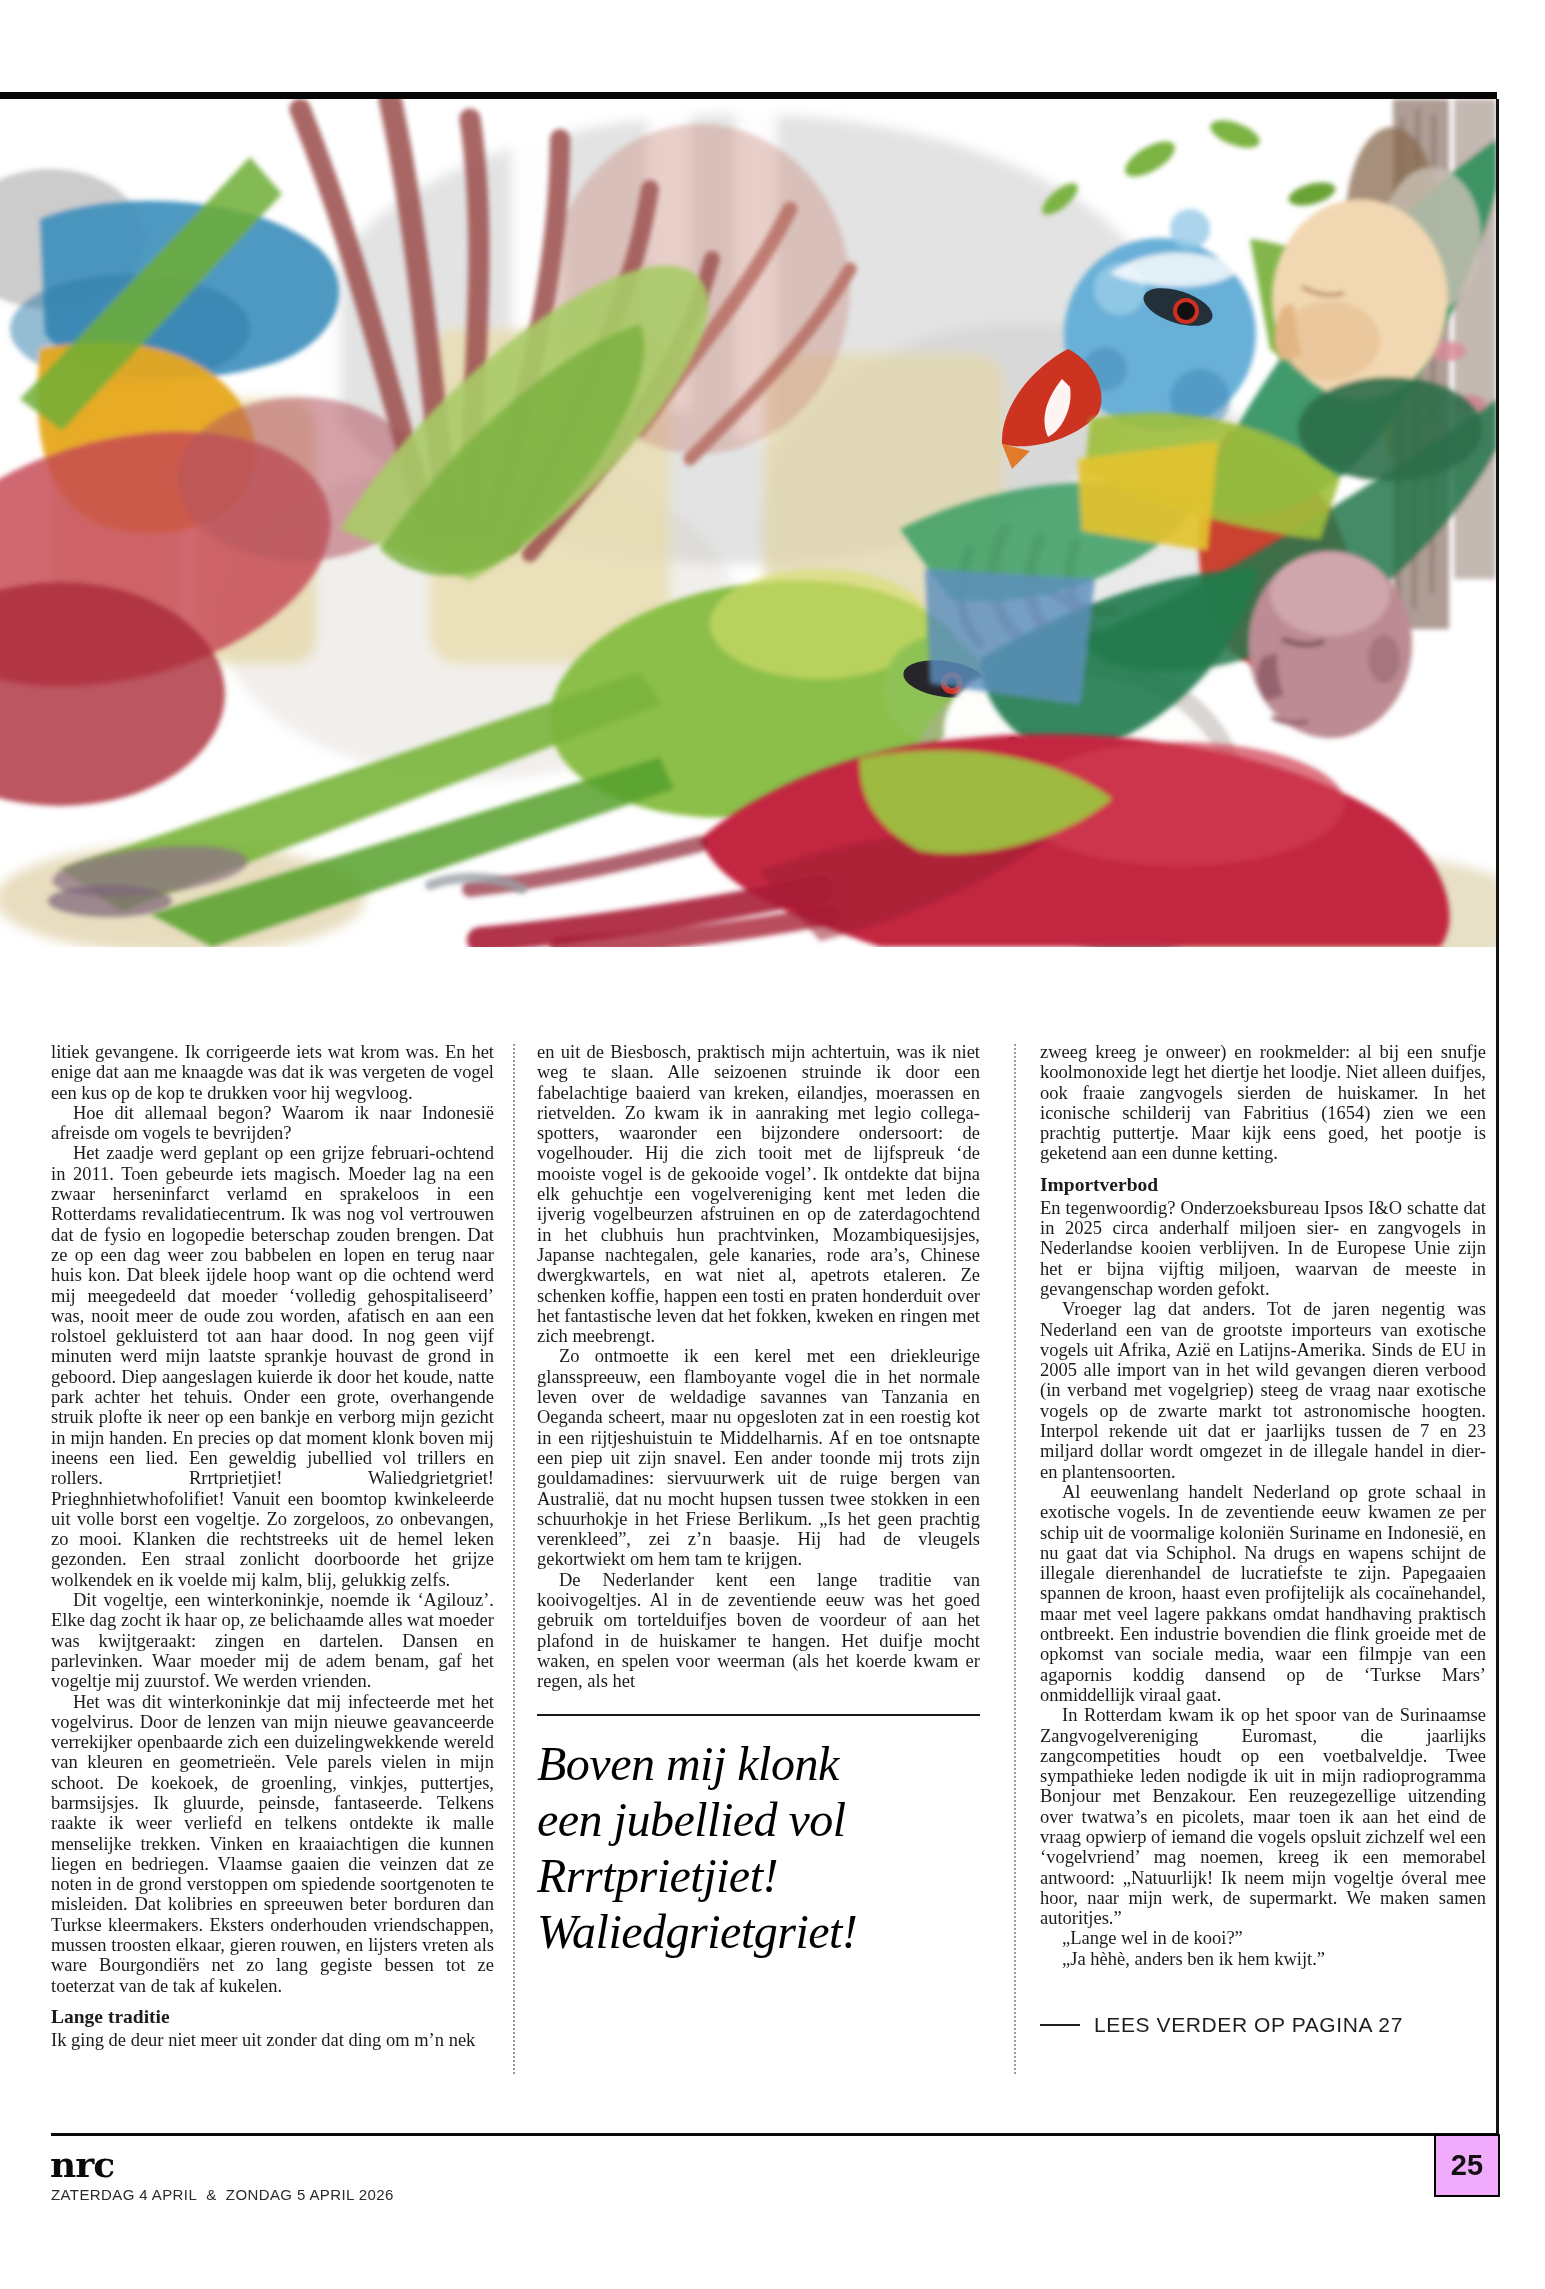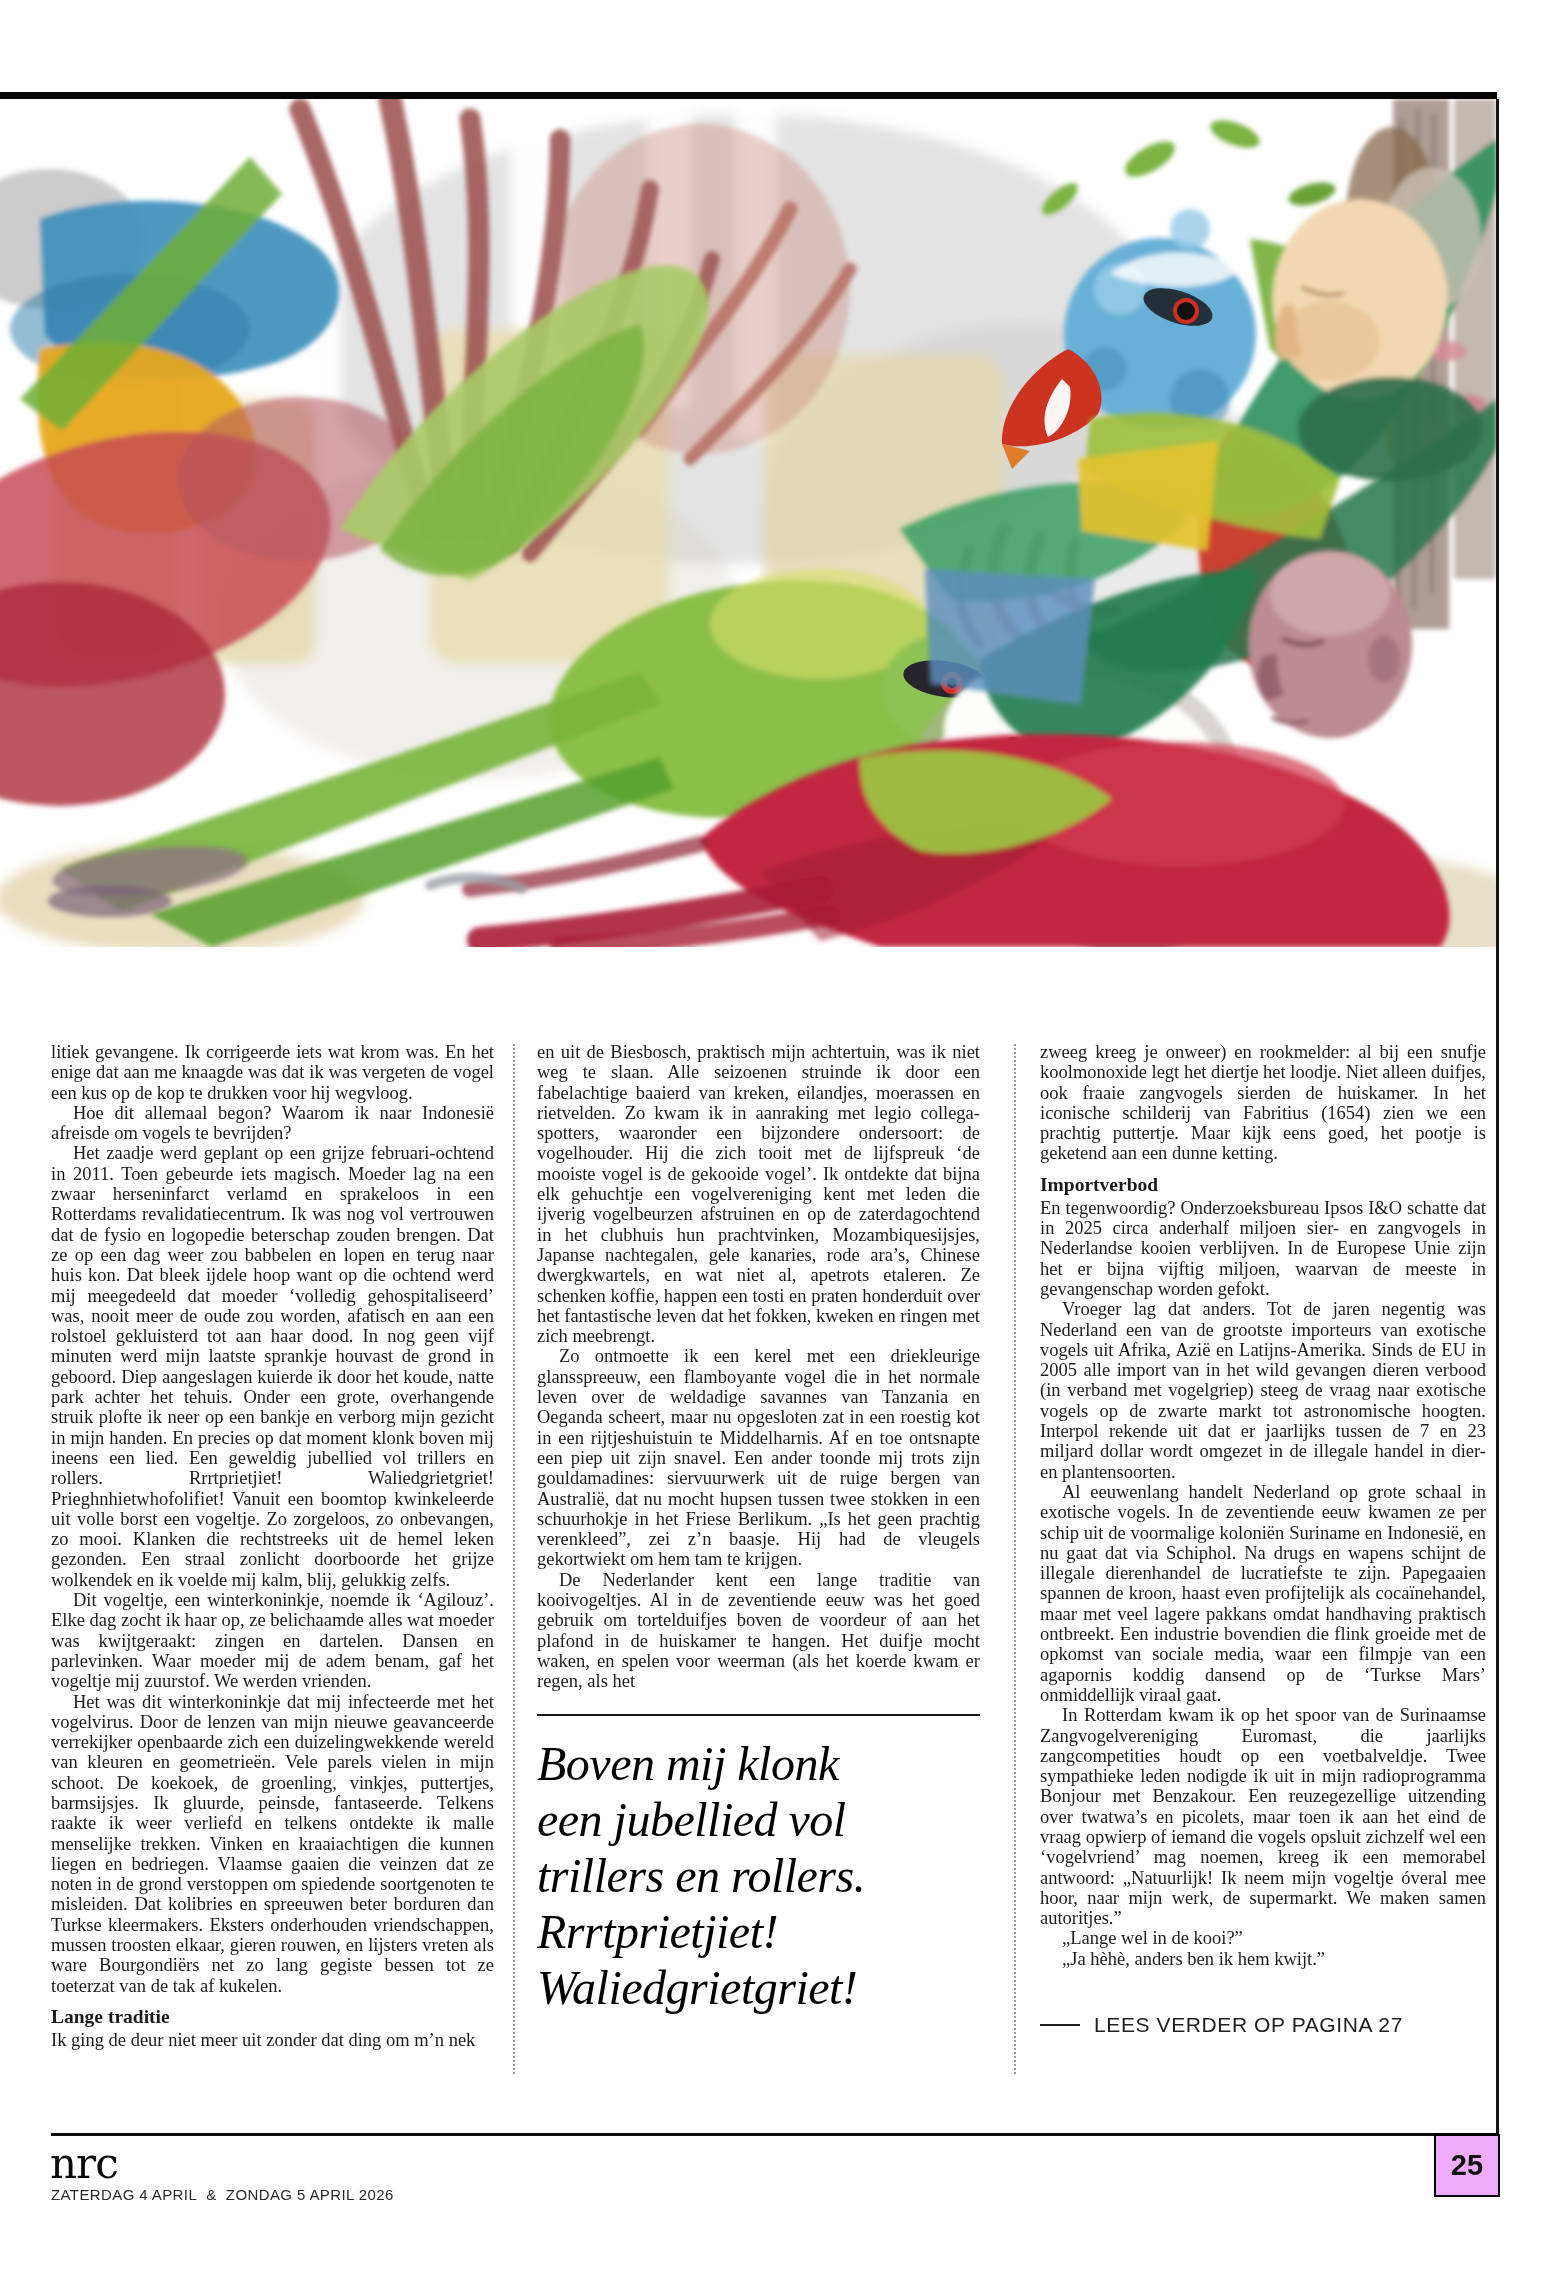--- a/index.html
+++ b/index.html
@@ -22,21 +22,21 @@
   .div-2{left:963px;}
   .quote-rule{margin-top:22px;border-top:2px solid #161616;width:100%;height:0;}
   .pull-quote{margin-top:20px;font-style:italic;font-size:48px;line-height:56px;
               text-align:left;color:#000;letter-spacing:-0.5px;}
   .continuation{margin-top:46px;display:flex;align-items:center;gap:14px;
                 font-family:"Liberation Sans",sans-serif;font-size:21px;
                 letter-spacing:0.6px;color:#1e1e1e;text-align:left;}
   .continuation .dash{display:inline-block;width:40px;height:0;border-top:2px solid #1e1e1e;}
   .footer-rule{position:absolute;left:51px;top:2133px;width:1448px;height:3px;background:#0a0a0a;}
   .nrc-logo{position:absolute;left:50px;top:2146px;font-family:"DejaVu Serif",serif;
-            font-weight:normal;font-size:42px;line-height:36px;letter-spacing:-1px;color:#0a0a0a;}
+            font-weight:bold;font-size:36px;line-height:36px;letter-spacing:-1px;color:#0a0a0a;}
   .footer-date{position:absolute;left:51px;top:2186px;font-family:"Liberation Sans",sans-serif;
                font-size:15px;letter-spacing:0.4px;color:#2a2a2a;}
   .page-box{position:absolute;left:1434px;top:2134px;width:62px;height:59px;background:#f0abfc;
             border:2px solid #000;display:flex;align-items:center;justify-content:center;
             font-family:"Liberation Sans",sans-serif;font-weight:bold;font-size:29px;color:#111;}
 </style>
 </head>
 <body>
 
 <div class="page">
@@ -235,21 +235,20 @@
     </div>
 
     <div class="col col-2">
       <p>en uit de Biesbosch, praktisch mijn achtertuin, was ik niet weg te slaan. Alle seizoenen struinde ik door een fabelachtige baaierd van kreken, eilandjes, moerassen en rietvelden. Zo kwam ik in aanraking met legio collega-spotters, waaronder een bijzondere ondersoort: de vogelhouder. Hij die zich tooit met de lijfspreuk ‘de mooiste vogel is de gekooide vogel’. Ik ontdekte dat bijna elk gehuchtje een vogelvereniging kent met leden die ijverig vogelbeurzen afstruinen en op de zaterdagochtend in het clubhuis hun prachtvinken, Mozambiquesijsjes, Japanse nachtegalen, gele kanaries, rode ara’s, Chinese dwergkwartels, en wat niet al, apetrots etaleren. Ze schenken koffie, happen een tosti en praten honderduit over het fantastische leven dat het fokken, kweken en ringen met zich meebrengt.</p>
       <p class="ind">Zo ontmoette ik een kerel met een driekleurige glansspreeuw, een flamboyante vogel die in het normale leven over de weldadige savannes van Tanzania en Oeganda scheert, maar nu opgesloten zat in een roestig kot in een rijtjeshuistuin te Middelharnis. Af en toe ontsnapte een piep uit zijn snavel. Een ander toonde mij trots zijn gouldamadines: siervuurwerk uit de ruige bergen van Australië, dat nu mocht hupsen tussen twee stokken in een schuurhokje in het Friese Berlikum. „Is het geen prachtig verenkleed”, zei z’n baasje. Hij had de vleugels gekortwiekt om hem tam te krijgen.</p>
       <p class="ind">De Nederlander kent een lange traditie van kooivogeltjes. Al in de zeventiende eeuw was het goed gebruik om tortelduifjes boven de voordeur of aan het plafond in de huiskamer te hangen. Het duifje mocht waken, en spelen voor weerman (als het koerde kwam er regen, als het</p>
       <div class="quote-rule"></div>
       <div class="pull-quote">
         <div>Boven mij klonk</div>
         <div>een jubellied vol</div>
-        <div>trillers en rollers.</div>
         <div>Rrrtprietjiet!</div>
         <div>Waliedgrietgriet!</div>
       </div>
     </div>
 
     <div class="col col-3">
       <p>zweeg kreeg je onweer) en rookmelder: al bij een snufje koolmonoxide legt het diertje het loodje. Niet alleen duifjes, ook fraaie zangvogels sierden de huiskamer. In het iconische schilderij van Fabritius (1654) zien we een prachtig puttertje. Maar kijk eens goed, het pootje is geketend aan een dunne ketting.</p>
       <h3>Importverbod</h3>
       <p>En tegenwoordig? Onderzoeksbureau Ipsos I&amp;O schatte dat in 2025 circa anderhalf miljoen sier- en zangvogels in Nederlandse kooien verblijven. In de Europese Unie zijn het er bijna vijftig miljoen, waarvan de meeste in gevangenschap worden gefokt.</p>
       <p class="ind">Vroeger lag dat anders. Tot de jaren negentig was Nederland een van de grootste importeurs van exotische vogels uit Afrika, Azië en Latijns-Amerika. Sinds de EU in 2005 alle import van in het wild gevangen dieren verbood (in verband met vogelgriep) steeg de vraag naar exotische vogels op de zwarte markt tot astronomische hoogten. Interpol rekende uit dat er jaarlijks tussen de 7 en 23 miljard dollar wordt omgezet in de illegale handel in dier- en plantensoorten.</p>

